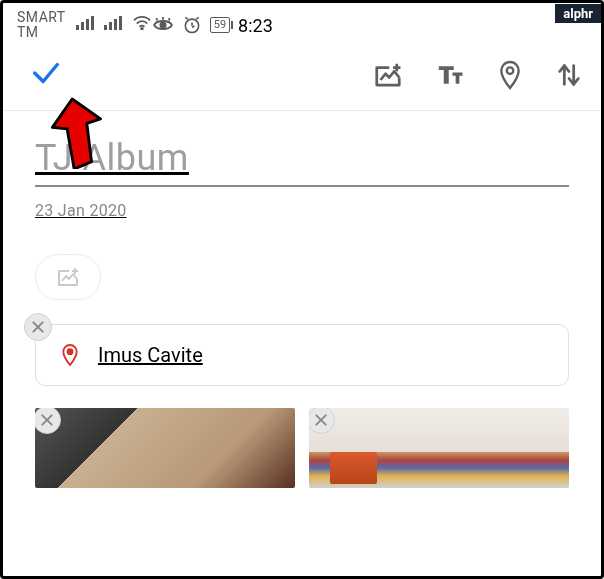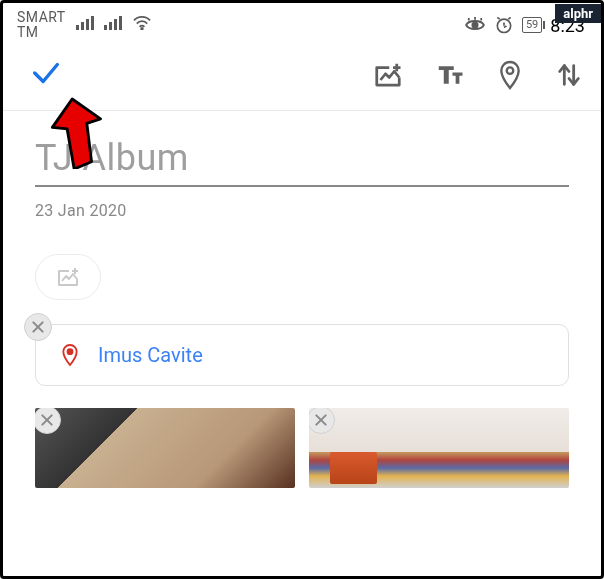--- a/index.html
+++ b/index.html
@@ -1,46 +1,46 @@
 <!DOCTYPE html>
 <html><head>
   <meta charset="utf-8">
   <style>
     * { margin: 0; padding: 0; box-sizing: border-box; }
     body { font-family: Roboto, Arial, sans-serif; background: #f0f0f0; display: flex; align-items: center; justify-content: center; height: 100vh; }
     .phone-frame { width: 604px; height: 579px; background: #fff; border: 3px solid #000; border-radius: 4px; position: relative; overflow: hidden; }
     .watermark { position: absolute; top: 1px; right: 0; background: #1a2332; color: #fff; font-size: 13px; padding: 2px 8px; font-weight: bold; z-index: 100; }
-    .status-bar { display: flex; justify-content: space-between; align-items: center; padding: 6px 16px 0 14px; font-size: 14px; color: #5a5a5a; height: 38px; }
+    .status-bar { display: flex; align-items: center; padding: 6px 16px 0 14px; font-size: 14px; color: #5a5a5a; height: 38px; }
     .status-left { display: flex; align-items: flex-start; gap: 10px; }
     .carrier { font-size: 14px; line-height: 1.1; letter-spacing: 0.5px; }
     .signal-group { display: flex; align-items: flex-end; gap: 10px; margin-top: 4px; }
     .signal-bars { display: flex; align-items: flex-end; gap: 2px; }
     .signal-bars span { width: 3px; background: #5a5a5a; display: block; }
     .signal-bars span:nth-child(1){height:5px}
     .signal-bars span:nth-child(2){height:8px}
     .signal-bars span:nth-child(3){height:11px}
     .signal-bars span:nth-child(4){height:14px}
     .status-right { display: flex; align-items: center; gap: 8px; }
     .battery-box { border: 1.5px solid #5a5a5a; border-radius: 2px; padding: 0 3px; font-size: 11px; line-height: 14px; position: relative; }
     .battery-box::after { content: ''; position: absolute; right: -4px; top: 3px; width: 2px; height: 8px; background: #5a5a5a; }
     .time { font-size: 18px; color: #000000; }
     .toolbar { display: flex; align-items: center; justify-content: space-between; padding: 10px 18px 12px 26px; border-bottom: 1px solid #e8e8e8; height: 70px; }
     .toolbar-left .check { color: #1a73e8; }
     .toolbar-right { display: flex; gap: 32px; align-items: center; color: #606060; }
     .icon { display: inline-flex; align-items: center; justify-content: center; }
     .arrow-annotation { position: absolute; top: 94px; left: 34px; z-index: 50; pointer-events: none; }
-    .content { padding: 26px 32px 12px 32px; }
+    .content { padding: 26px 32px 12px 32px; text-decoration: underline; }
     .album-title { font-size: 36px; color: #9e9e9e; font-weight: 400; border-bottom: 2px solid #888; padding-bottom: 6px; width: 100%; letter-spacing: 0.5px; }
     .album-date { font-size: 16px; color: #888; margin-top: 14px; letter-spacing: 0.3px; }
     .action-row { display: flex; gap: 14px; margin-top: 34px; }
     .pill { border: 1.5px solid #ececec; border-radius: 24px; padding: 10px 20px; display: flex; align-items: center; gap: 12px; color: #c0c0c0; font-size: 18px; cursor: pointer; }
     .pill svg { color: #c9c9c9; }
     .location-card { margin-top: 24px; border: 1.5px solid #e0e0e0; border-radius: 10px; padding: 18px 24px; display: flex; align-items: center; gap: 18px; position: relative; }
     .location-card .remove-badge { position: absolute; top: -12px; left: -12px; }
-    .location-text { font-size: 20px; color: #3b82f6; }
+    .location-text { font-size: 20px; color: #000000; }
     .remove-badge { width: 28px; height: 28px; border-radius: 50%; background: #e8e8e8; border: 1px solid #d0d0d0; display: flex; align-items: center; justify-content: center; color: #8a8a8a; cursor: pointer; }
     .photo-grid { display: flex; gap: 14px; margin-top: 22px; padding-bottom: 0; }
     .photo-item { position: relative; flex: 1; height: 80px; border-radius: 2px; overflow: hidden; }
     .photo-item .remove-badge { position: absolute; top: -2px; left: -2px; z-index: 2; }
     .photo-bg1 { background: linear-gradient(135deg, #555 0%, #333 30%, #333 30%, #c8b090 30%, #b89878 70%, #583020 100%); }
     .photo-bg2 { background: linear-gradient(180deg, #f0ece8 0%, #e7dfd8 55%, #c7985e 55%, #b0453f 65%, #5a6aa8 75%, #e1b24f 85%, #d0d0d0 100%); }
     .photo-bg2::before { content: ""; position: absolute; left: 8%; top: 55%; width: 18%; height: 40%; background: linear-gradient(#d95a2e, #b84418); border-radius: 2px; }
   </style>
 </head>
 <body>

